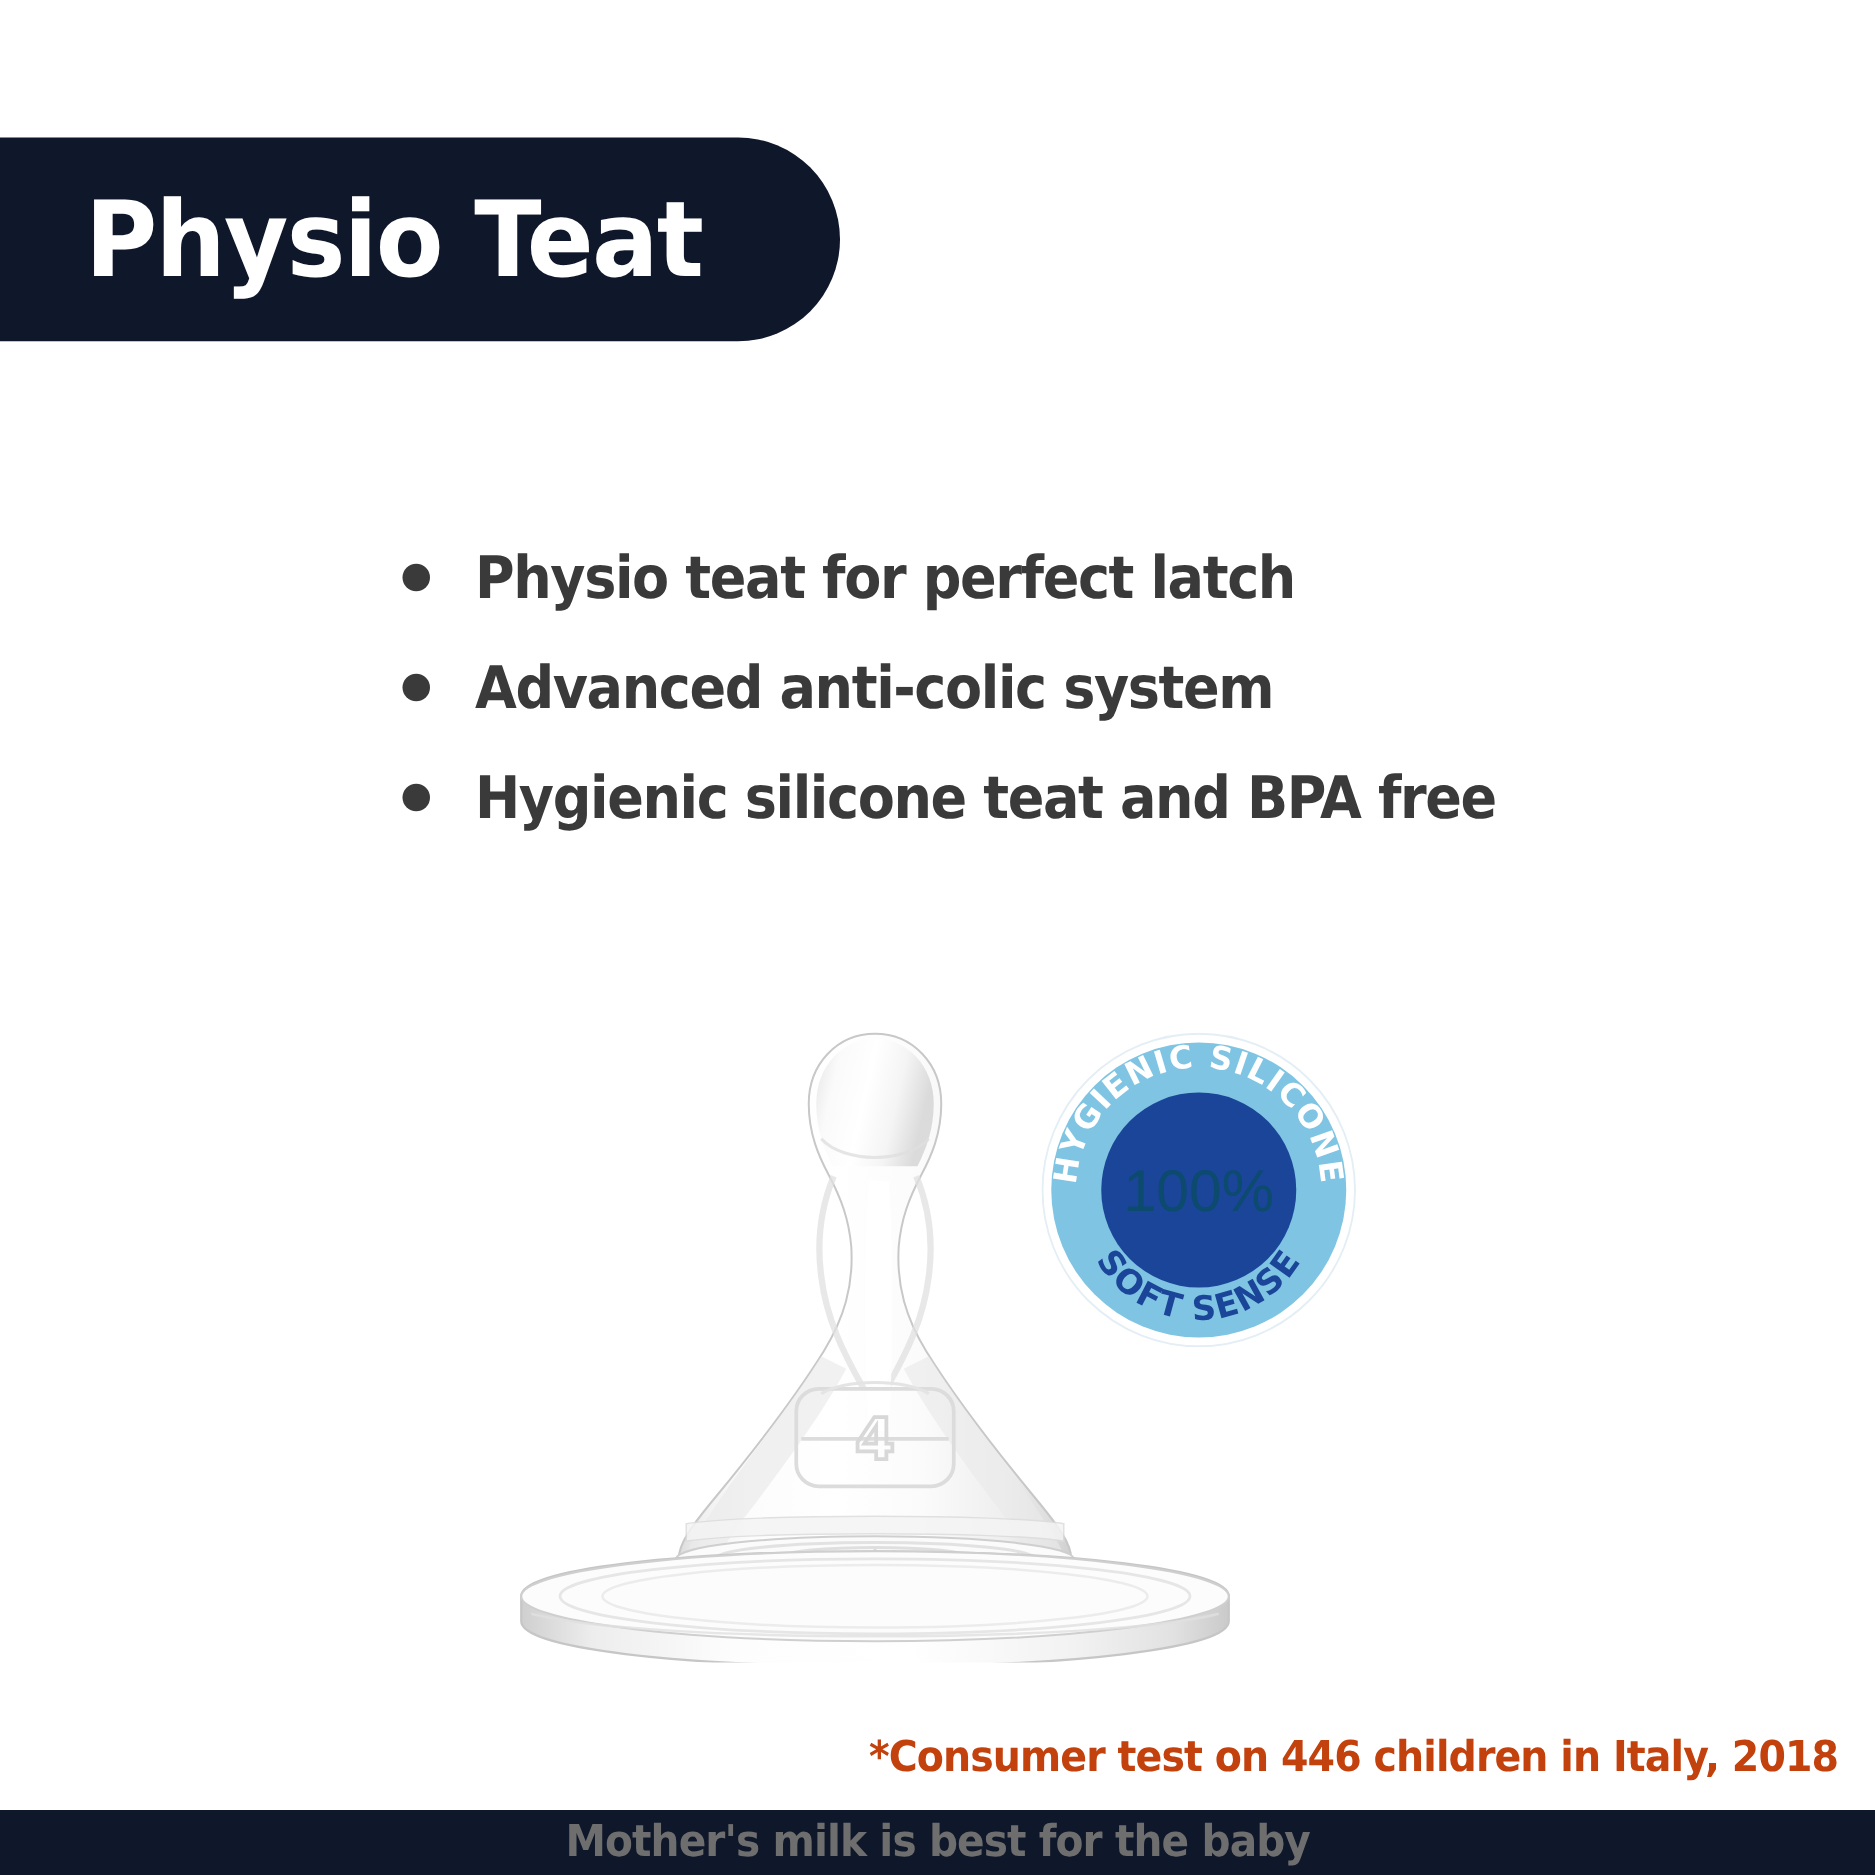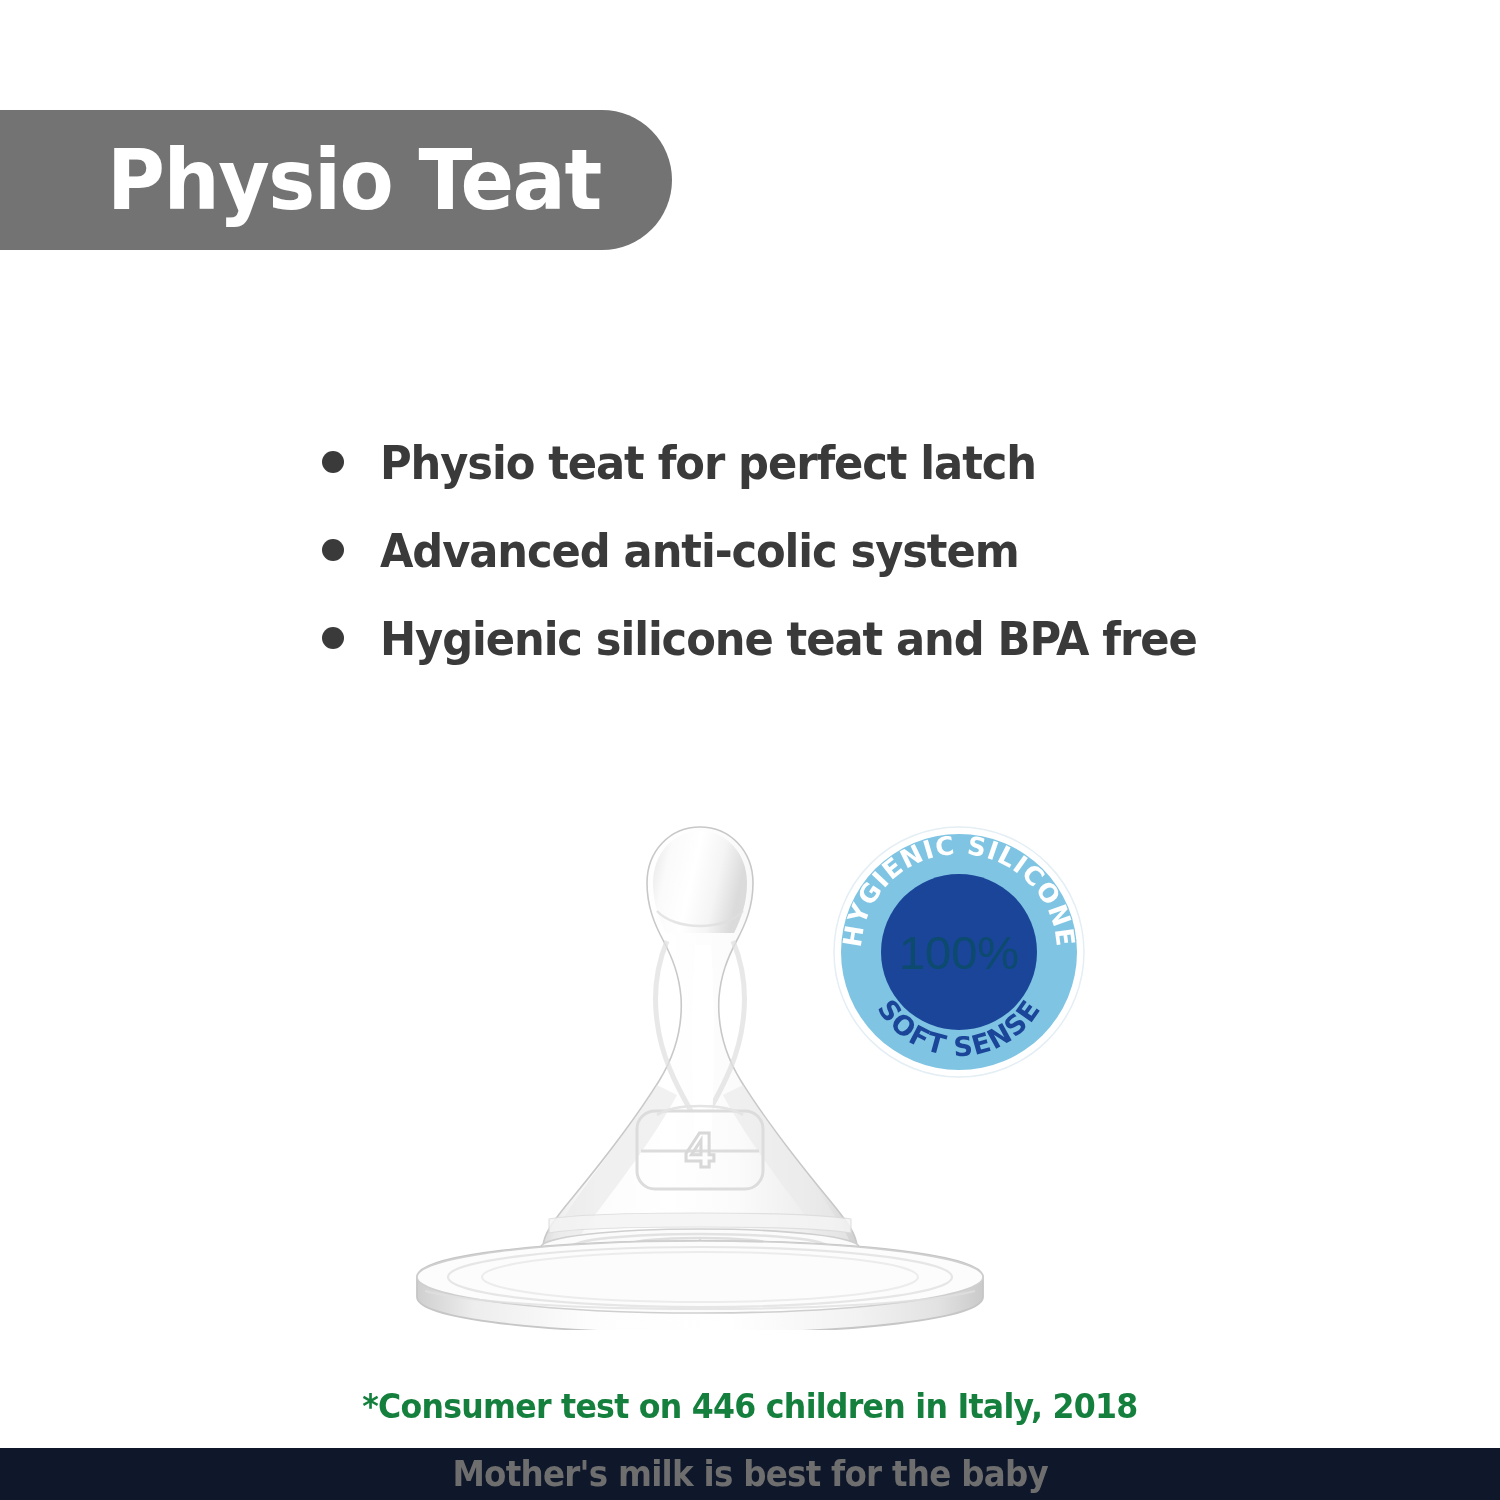--- a/index.html
+++ b/index.html
@@ -22,27 +22,26 @@
     background: #ffffff;
     overflow: hidden;
   }
 
   
   .header-banner {
     position: absolute;
     left: 0;
     top: 110px;
     width: 672px;
-    height: 140px;
-    background: #737373;
+    height: 163px;
+    background: #0f172a;
     border-top-right-radius: 90px;
     border-bottom-right-radius: 90px;
     display: flex;
     align-items: center;
-    justify-content: center;
   }
   .header-title {
     color: #ffffff;
     font-family: "DejaVu Sans", sans-serif;
     font-weight: bold;
     font-size: 84px;
     letter-spacing: -1.5px;
     line-height: 1;
     margin-left: 68px;
     transform: scaleX(0.94);
@@ -118,22 +117,22 @@
     letter-spacing: 0px;
     pointer-events: none;
   }
 
   
   .footnote {
     position: absolute;
     left: 0;
     top: 1386px;
     width: 1500px;
-    text-align: center;
-    color: #15803d;
+    text-align: right;
+    color: #c2410c;
     font-family: "DejaVu Sans", sans-serif;
     font-weight: bold;
     font-size: 34px;
     letter-spacing: -0.8px;
   }
   .footnote span {
     display: inline-block;
     transform: scaleX(0.93);
   }
 

